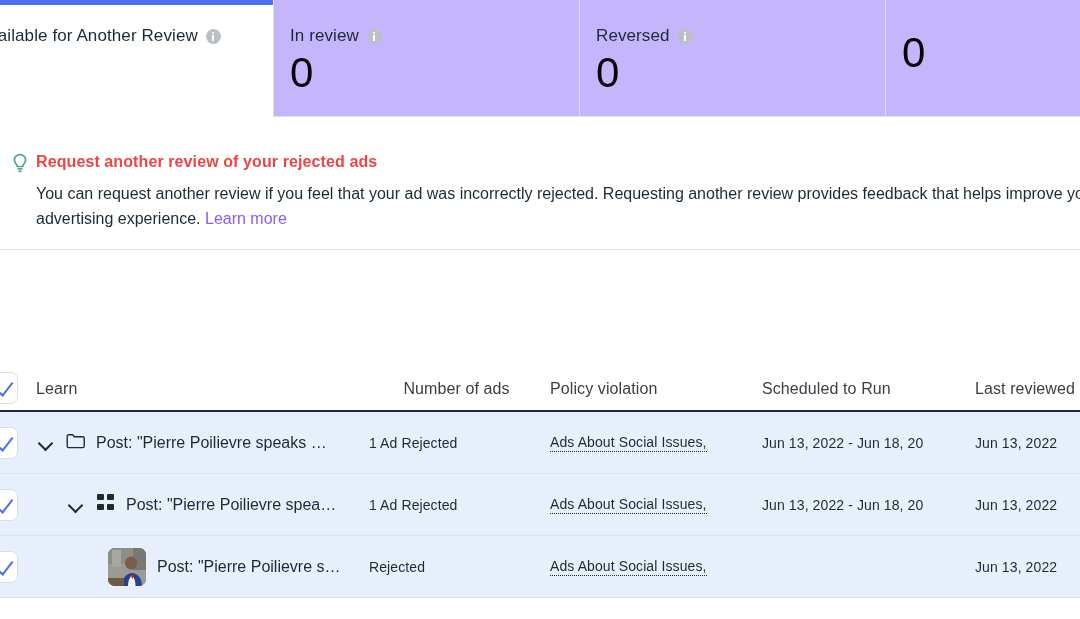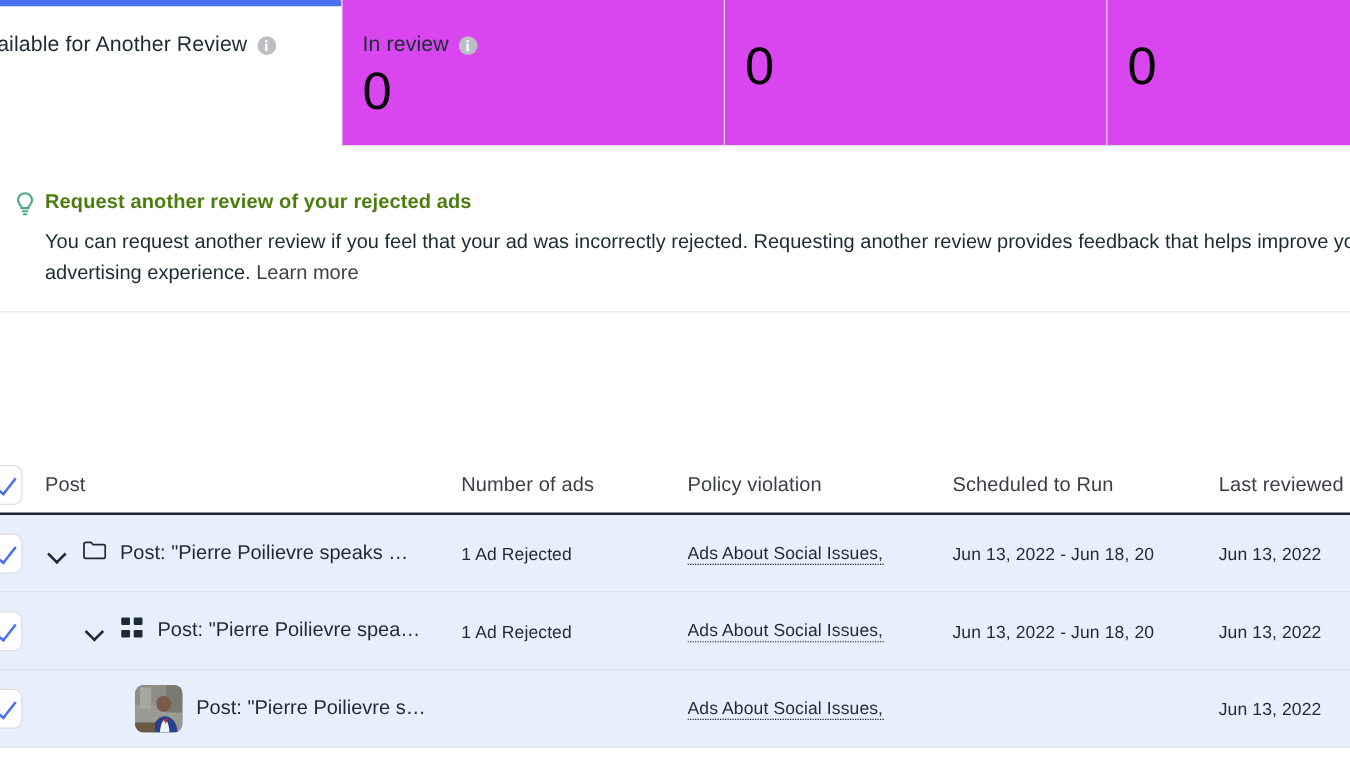--- a/index.html
+++ b/index.html
@@ -17,21 +17,21 @@
   
   .cards-strip {
     position: absolute; left: 0; top: 0;
     width: 1080px; height: 117px;
     display: flex;
     background: #ffffff;
   }
   .card {
     position: relative;
     height: 117px;
-    background: #d946ef;
+    background: #c4b5fd;
     border-right: 1px solid #dddfe2;
     border-bottom: 1px solid #dddfe2;
     padding: 26px 0 0 16px;
     flex: 0 0 auto;
     overflow: hidden;
   }
   .card.first {
     width: 274px;
     background: #ffffff;
     border-bottom: none;
@@ -98,31 +98,31 @@
     border-bottom: 1px solid #e4e6eb;
     padding: 33px 0 0 0;
   }
   .bulb-icon {
     position: absolute; left: 11px; top: 36px;
     width: 18px; height: 20px;
   }
   .banner-title {
     position: absolute; left: 36px; top: 36px;
     font-size: 16px; font-weight: bold;
-    color: #4d7c0f;
+    color: #ef4444;
     letter-spacing: 0.1px;
   }
   .banner-body {
     position: absolute; left: 36px; top: 64px;
     width: 1120px;
     font-size: 16px; line-height: 25px;
     color: #1c2b33;
     white-space: normal;
   }
-  .banner-link { color: #404040; text-decoration: none; margin-top: 40px; }
+  .banner-link { color: #8b5cf6; text-decoration: none; margin-top: 40px; }
 
   
   .toolbar {
     position: absolute; left: 0; top: 250px;
     width: 1080px; height: 116px;
     background: #ffffff;
   }
   .request-btn {
     position: absolute; left: -28px; top: 41px;
     height: 45px;
@@ -199,21 +199,21 @@
     content: "";
     position: absolute;
     left: 14px; top: 6px;
     width: 6px; height: 15px;
     border: solid #4a6ff0;
     border-width: 0 2.5px 2.5px 0;
     transform: rotate(38deg);
   }
 
   .col-name   { position: absolute; left: 36px;  width: 330px; }
-  .col-ads    { position: absolute; left: 369px; width: 175px; }
+  .col-ads    { position: absolute; left: 369px; width: 175px; text-align: center; }
   .col-pol    { position: absolute; left: 550px; width: 205px; }
   .col-sched  { position: absolute; left: 762px; width: 205px; }
   .col-last   { position: absolute; left: 975px; width: 200px; }
 
   .th {
     font-size: 16px; color: #3a3f45; letter-spacing: 0.1px;
   }
   .td {
     font-size: 14px; color: #1c2b33; letter-spacing: 0.1px;
     display: flex; align-items: center;
@@ -274,20 +274,24 @@
 
     <div class="card c2">
       <div class="card-label-row">
         <span class="card-label">In review</span>
         <span class="info-icon"></span>
       </div>
       <div class="card-value">0</div>
     </div>
 
     <div class="card c3">
+      <div class="card-label-row">
+        <span class="card-label">Reversed</span>
+        <span class="info-icon"></span>
+      </div>
       <div class="card-value">0</div>
     </div>
 
     <div class="card c4">
       <div class="card-value">0</div>
     </div>
 
   </div>
 
   <div class="banner">
@@ -302,21 +306,21 @@
     <div class="banner-body"><span>You can request another review if you feel that your ad was incorrectly rejected. Requesting another review provides feedback that helps improve your overall advertising experience. </span><a class="banner-link" href="#">Learn more</a></div>
   </div>
 
 
   <div class="table">
 
     <div class="trow thead">
       <div class="cb-cell">
         <div class="checkbox"></div>
       </div>
-      <div class="th col-name">Post</div>
+      <div class="th col-name">Learn</div>
       <div class="th col-ads">Number of ads</div>
       <div class="th col-sched">Scheduled to Run</div>
       <div class="th col-pol">Policy violation</div>
       <div class="th col-last">Last reviewed</div>
     </div>
 
     <div class="trow data">
       <div class="cb-cell">
         <div class="checkbox"></div>
       </div>
@@ -374,20 +378,21 @@
             <rect x="25" y="0" width="13" height="22" fill="#787972"></rect>
             <ellipse cx="23" cy="15" rx="6" ry="6.5" fill="#7a5c4b"></ellipse>
             <path d="M14 38c0-8 5-13 10-13s10 5 10 13z" fill="#27418f"></path>
             <path d="M20 38c0-7 3.5-11 4-11s3.5 4 3.5 11z" fill="#f2f3f5"></path>
             <path d="M22.5 27l2 4 2-4z" fill="#b8232e"></path>
             <rect x="0" y="30" width="16" height="8" fill="#6d5a44"></rect>
           </svg>
         </span>
         <span class="name-text" style="max-width:200px;">Post: "Pierre Poilievre s…</span>
       </div>
+      <div class="td col-ads">Rejected</div>
       <div class="td col-pol">
           <span class="dotted">Ads About Social Issues,</span>
         </div>
       <div class="td col-sched"></div>
       <div class="td col-last">Jun 13, 2022</div>
     </div>
 
   </div>
 
 </div>

